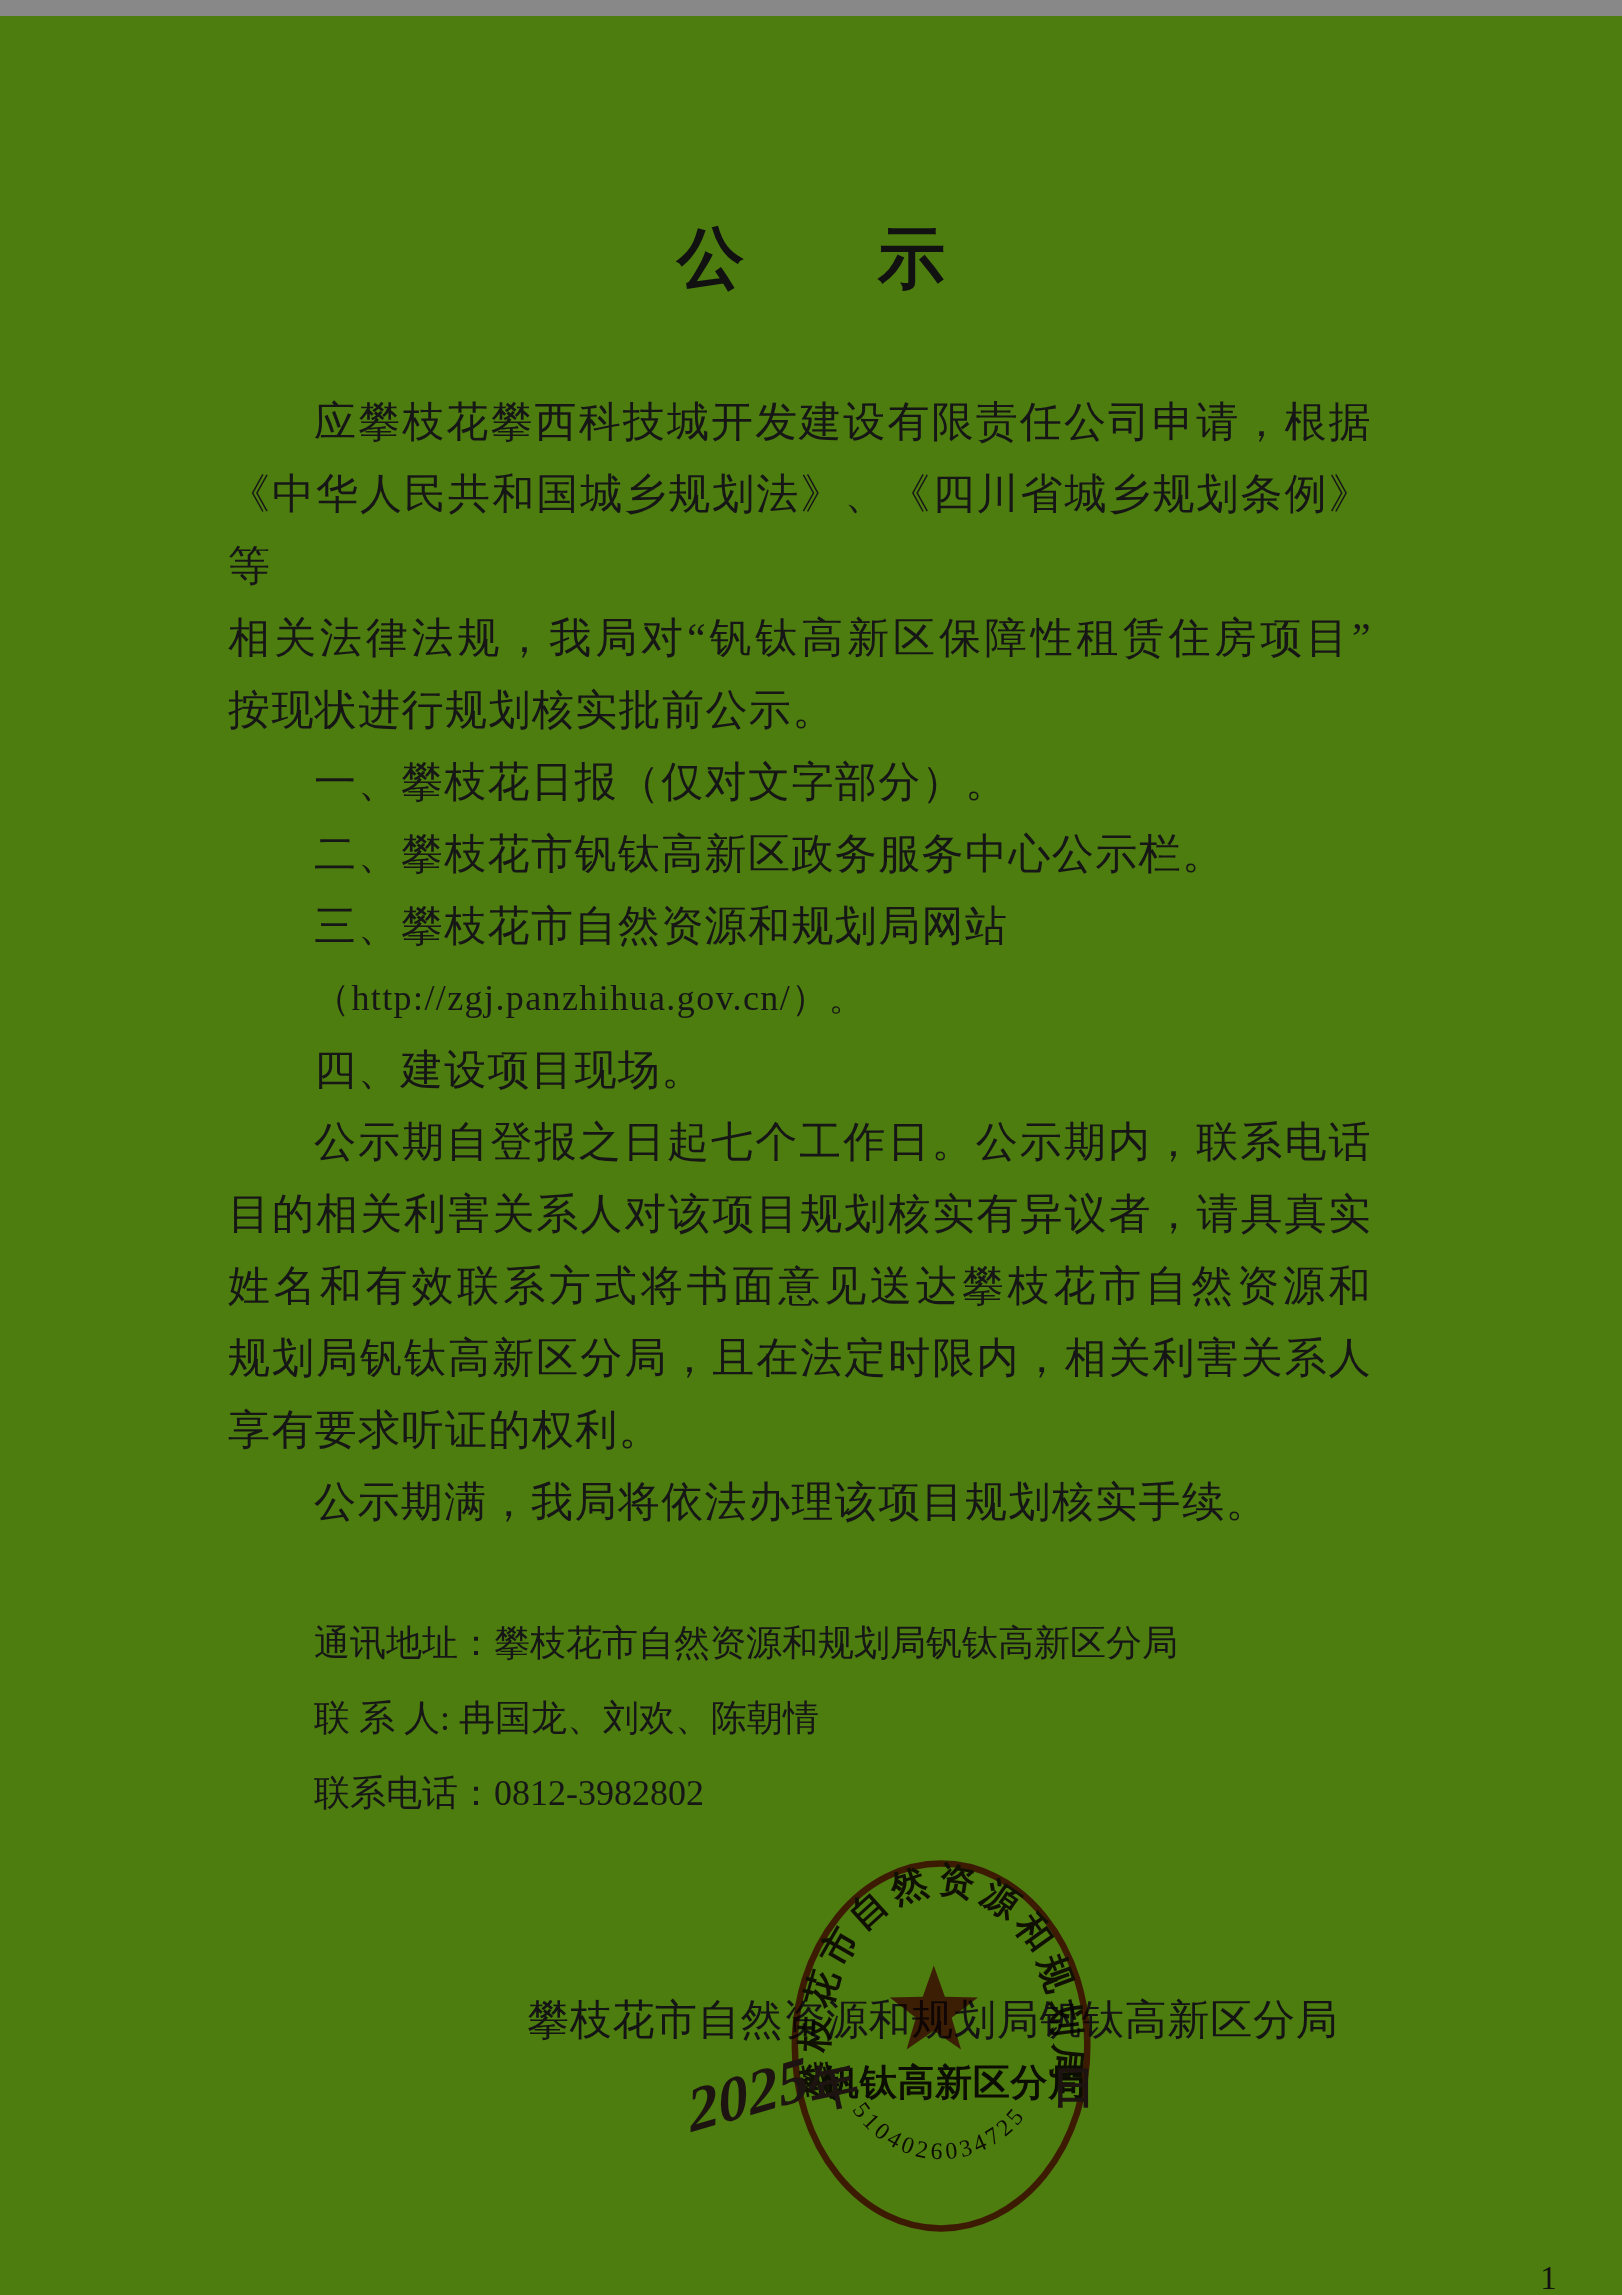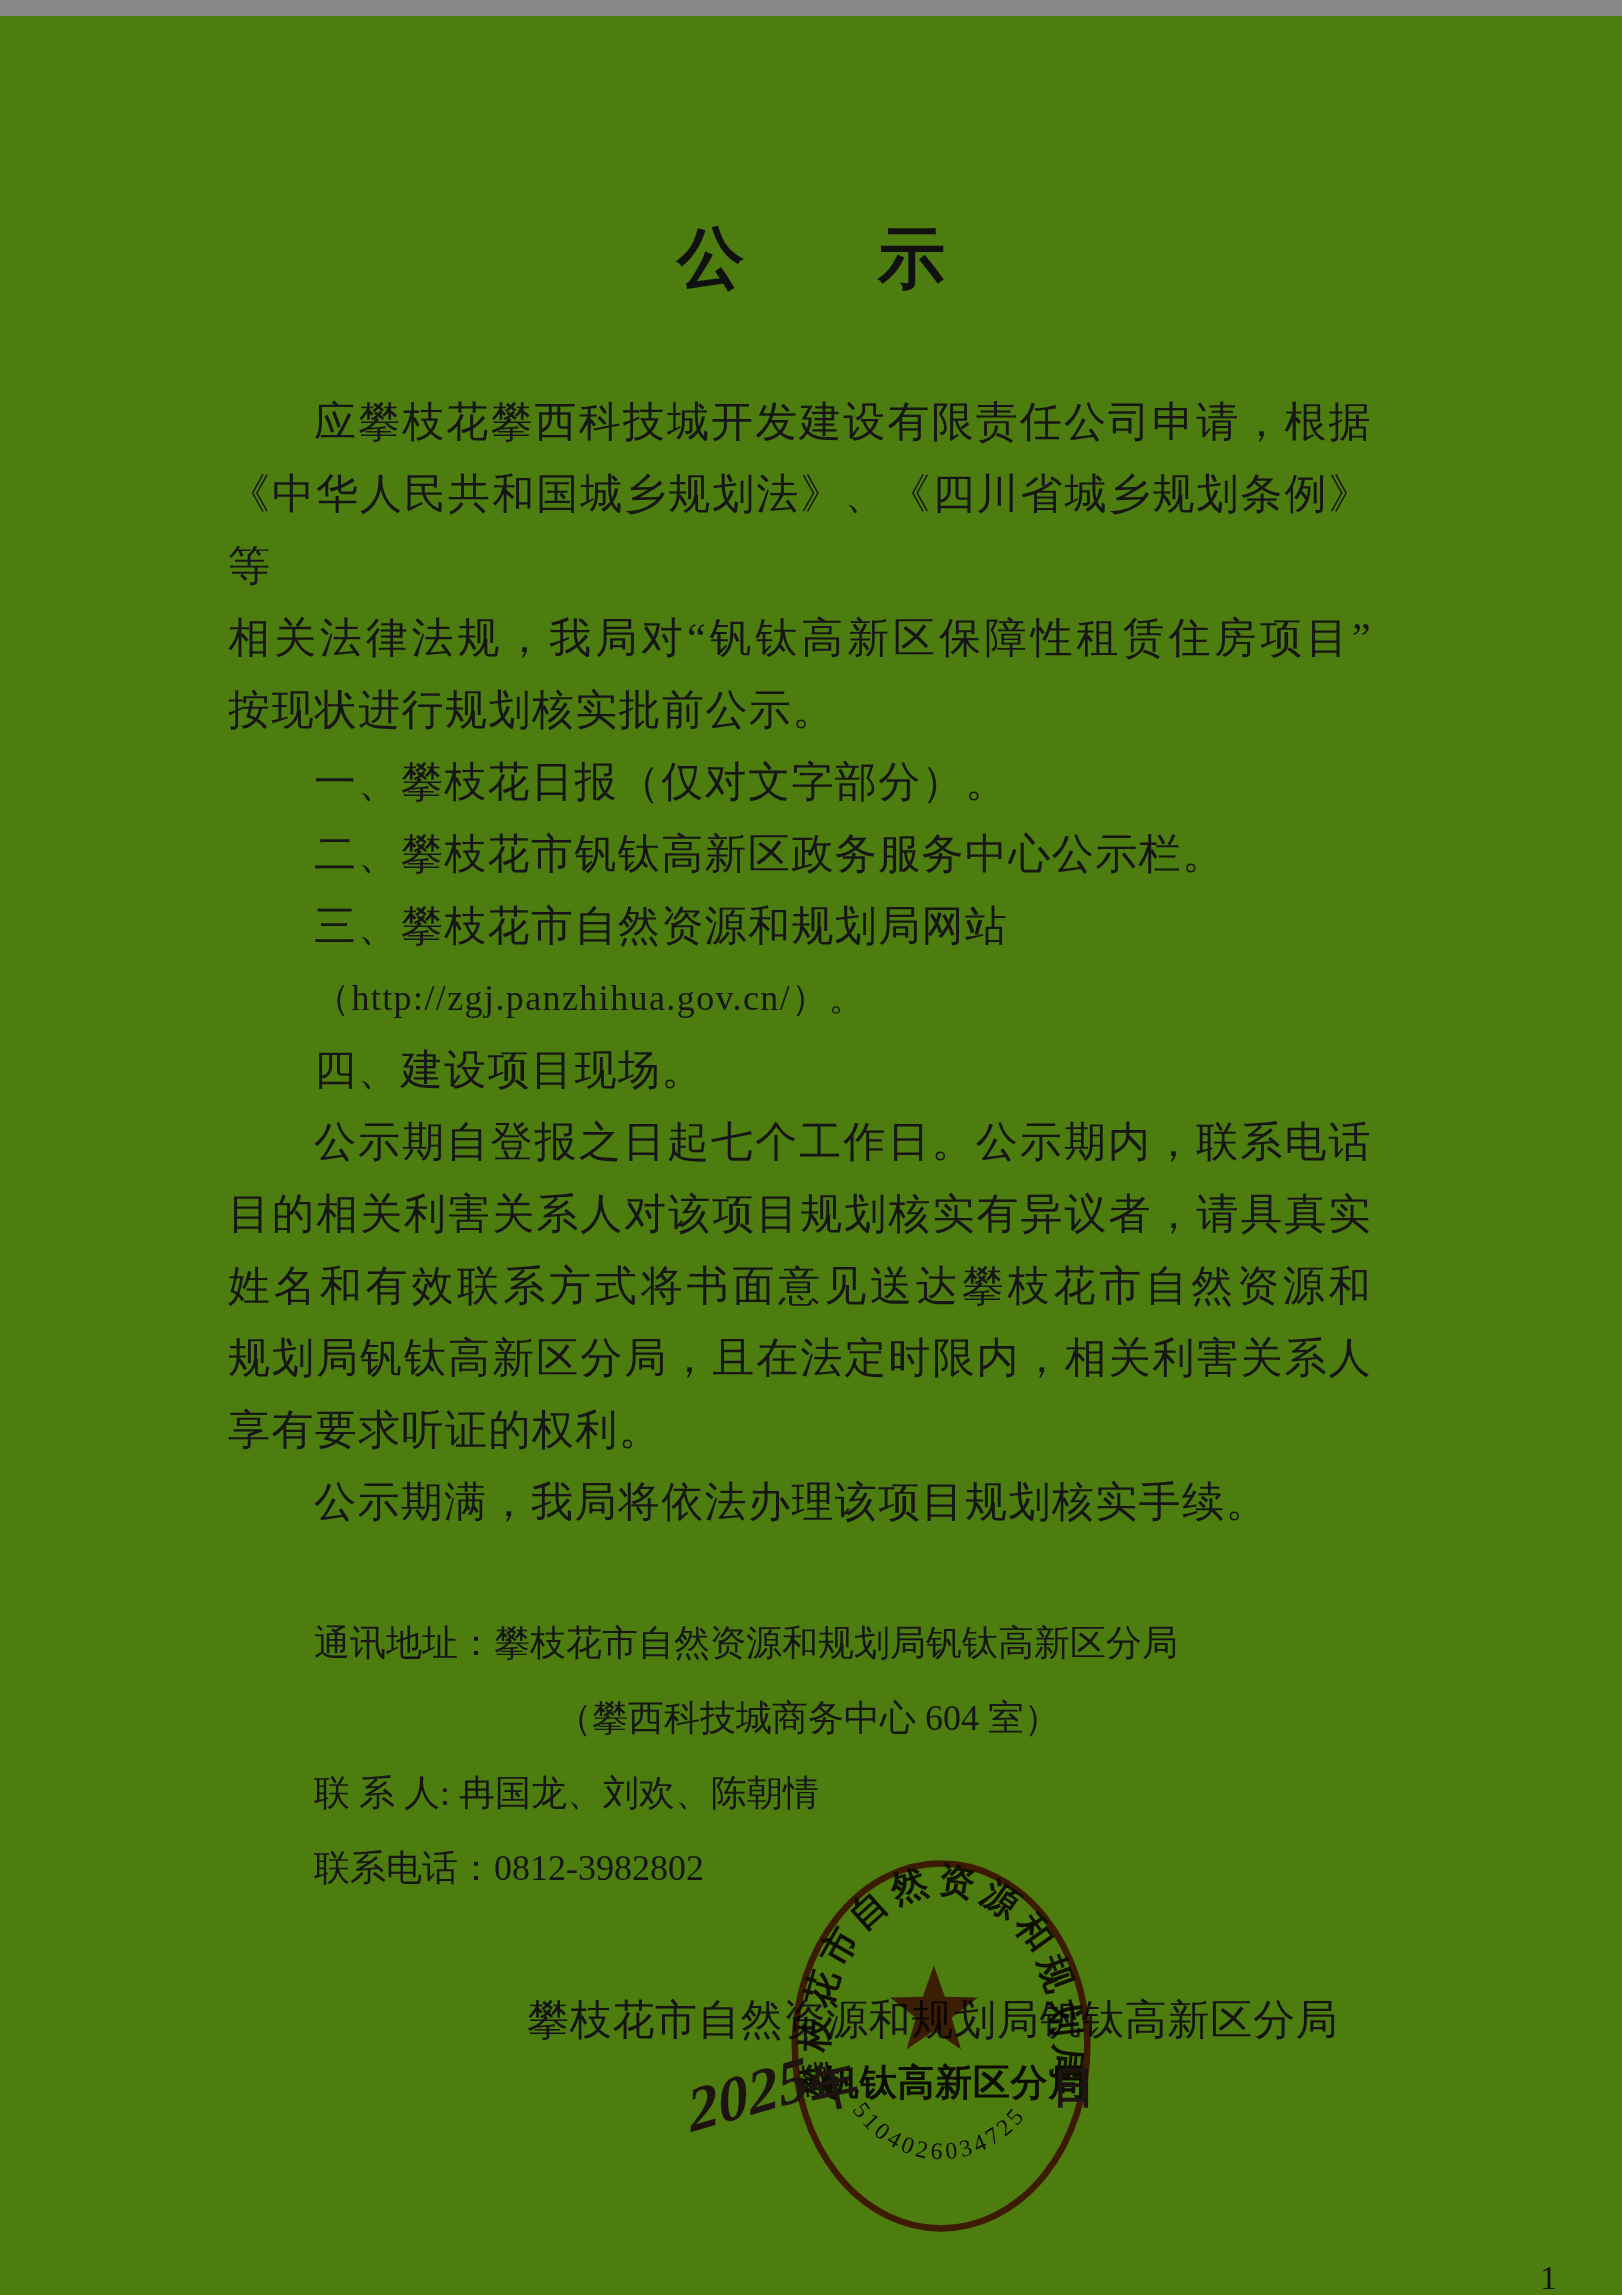--- a/index.html
+++ b/index.html
@@ -112,21 +112,20 @@
     <div class="line indent fill">公示期自登报之日起七个工作日。公示期内，联系电话</div>
     <div class="line fill">目的相关利害关系人对该项目规划核实有异议者，请具真实</div>
     <div class="line fill">姓名和有效联系方式将书面意见送达攀枝花市自然资源和</div>
     <div class="line fill">规划局钒钛高新区分局，且在法定时限内，相关利害关系人</div>
     <div class="line">享有要求听证的权利。</div>
     <div class="line indent">公示期满，我局将依法办理该项目规划核实手续。</div>
   </div>
 
   <div class="contact">
     <div class="line indent">通讯地址：攀枝花市自然资源和规划局钒钛高新区分局</div>
-    <div class="line addr2">（攀西科技城商务中心 604 室）</div>
     <div class="line indent">联 系 人: 冉国龙、刘欢、陈朝情</div>
     <div class="line indent">联系电话：0812-3982802</div>
   </div>
 
   <div class="signature">攀枝花市自然资源和规划局钒钛高新区分局</div>
 
   <svg class="seal" viewBox="0 0 460 560" xmlns="http://www.w3.org/2000/svg">
     <ellipse cx="228" cy="262" rx="202" ry="252" fill="none" stroke="#c5281b" stroke-width="9" opacity="0.93"></ellipse>
     <polygon points="218,151 233.3,194.0 278.9,195.2 242.7,223.0 255.6,266.8 218,241 180.4,266.8 193.3,223.0 157.1,195.2 202.7,194.0" fill="#c0281e" opacity="0.9"></polygon>
     <defs>

